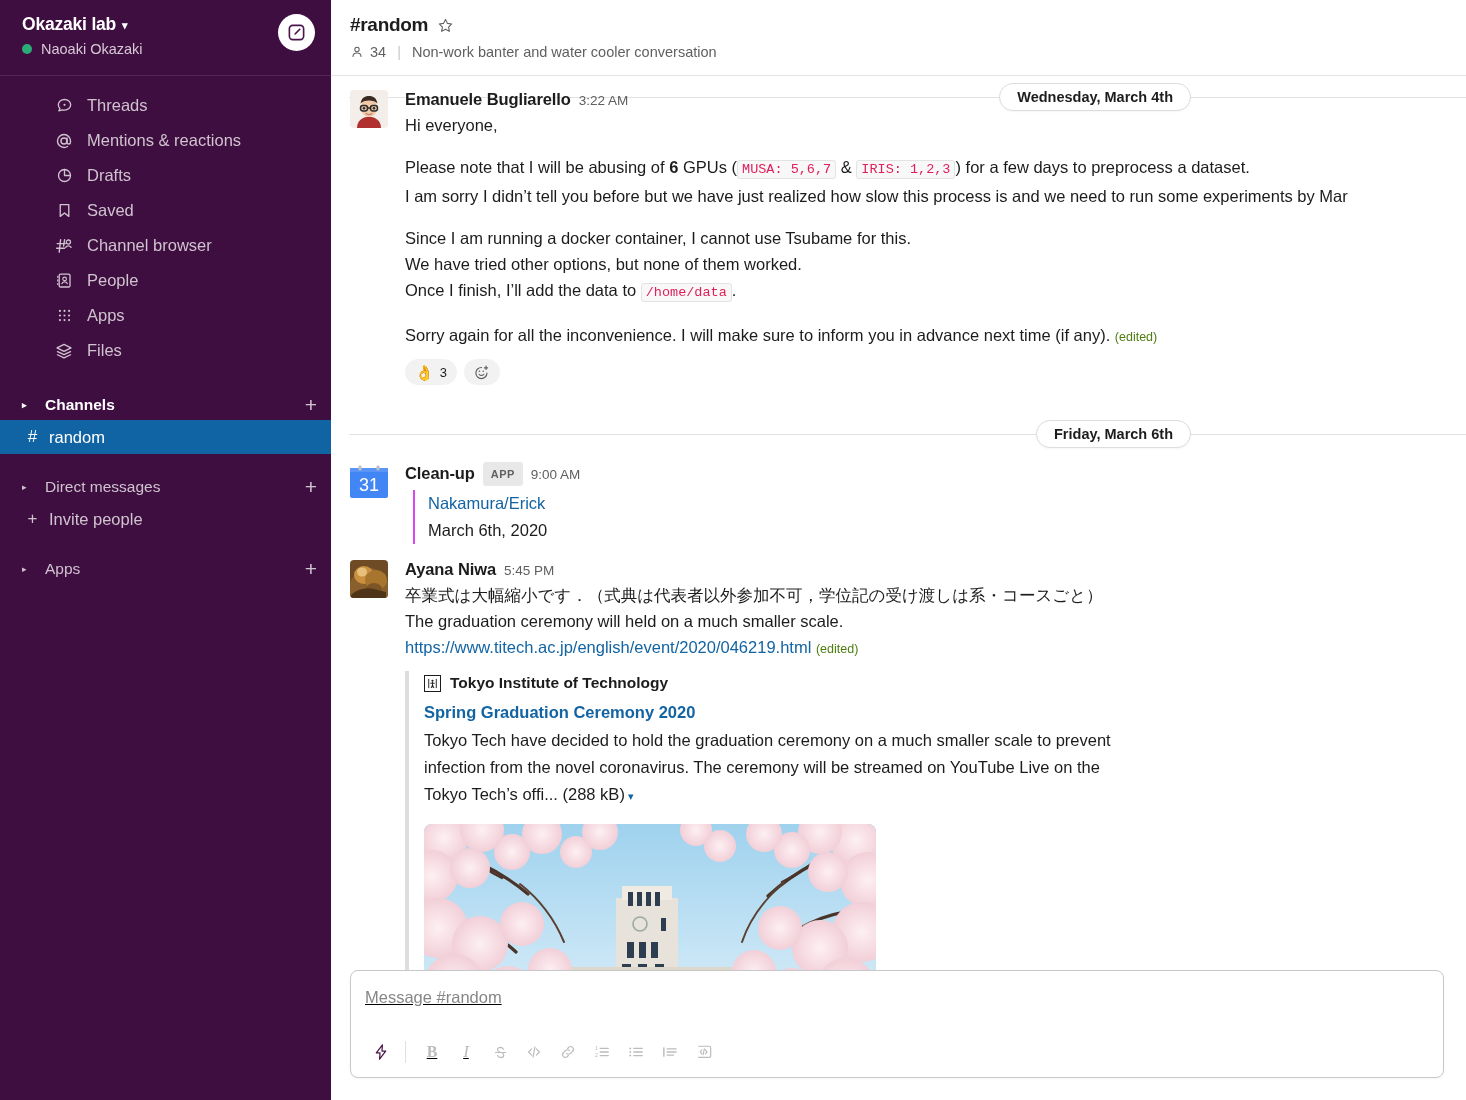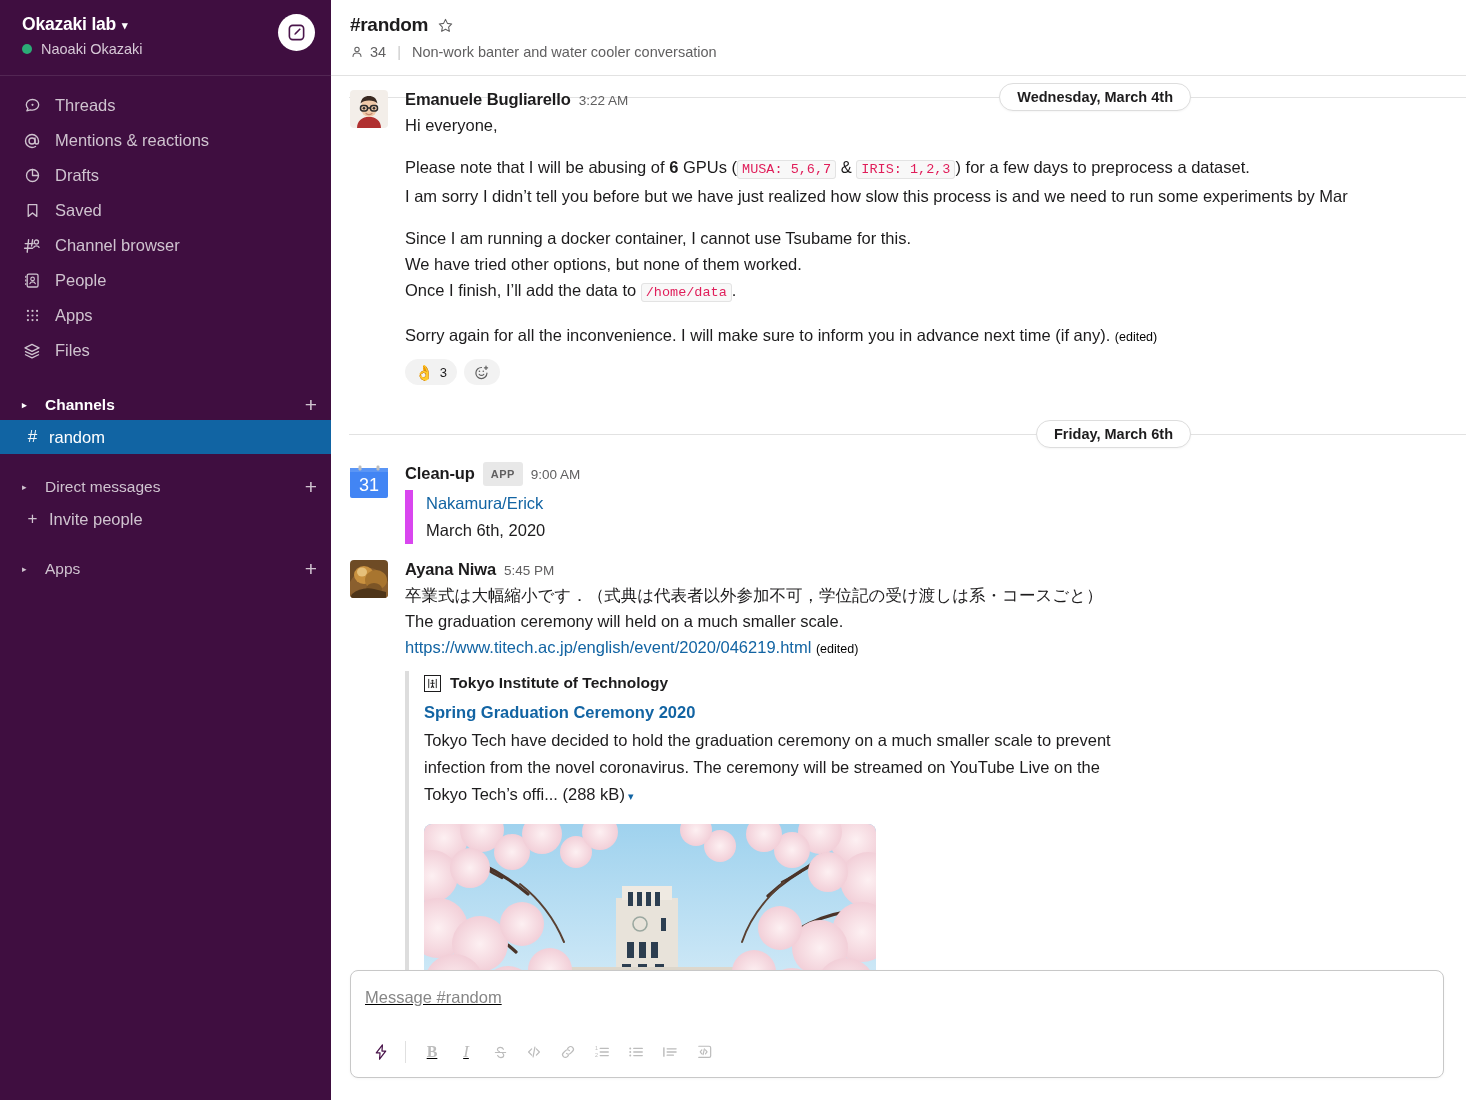--- a/index.html
+++ b/index.html
@@ -76,20 +76,21 @@
   .nav-list { padding: 12px 0 4px 0; }
   .nav-item {
     display: flex;
     align-items: center;
     height: 35px;
     padding: 0 18px 0 22px;
     font-size: 16.5px;
     color: #CFC3CF;
     cursor: pointer;
     gap: 13px;
+    margin-left: 32px;
   }
   .nav-icon {
     width: 20px; height: 20px;
     display: flex; align-items: center; justify-content: center;
     flex: none;
   }
   .nav-icon svg { display: block; }
 
   .section-divider { height: 17px; }
 
@@ -290,21 +291,21 @@
     font-size: 13.5px;
     color: #E01E5A;
     background: #F8F8F8;
     border: 1px solid #E3E3E3;
     border-radius: 3px;
     padding: 1px 4px;
     white-space: pre;
   }
   .edited {
     font-size: 12.5px;
-    color: #000000;
+    color: #4d7c0f;
   }
 
   .reactions {
     display: flex;
     gap: 7px;
     margin-top: 9px;
     align-items: center;
   }
   .reaction-pill {
     display: flex;
@@ -324,23 +325,24 @@
     display: flex; align-items: center; justify-content: center;
     background: #F2F2F2;
     border-radius: 13px;
     width: 36px; height: 26px;
     cursor: pointer;
     color: #606060;
   }
 
   
   .attachment {
-    border-left: 8px solid #d946ef;
+    border-left: 2px solid #d946ef;
     padding-left: 13px;
     margin-top: 3px;
+    margin-left: 8px;
   }
   .attach-link {
     font-size: 16.5px;
     color: #1264A3;
     line-height: 27px;
     cursor: pointer;
   }
   .attach-text {
     font-size: 16.5px;
     color: #1D1C1D;

